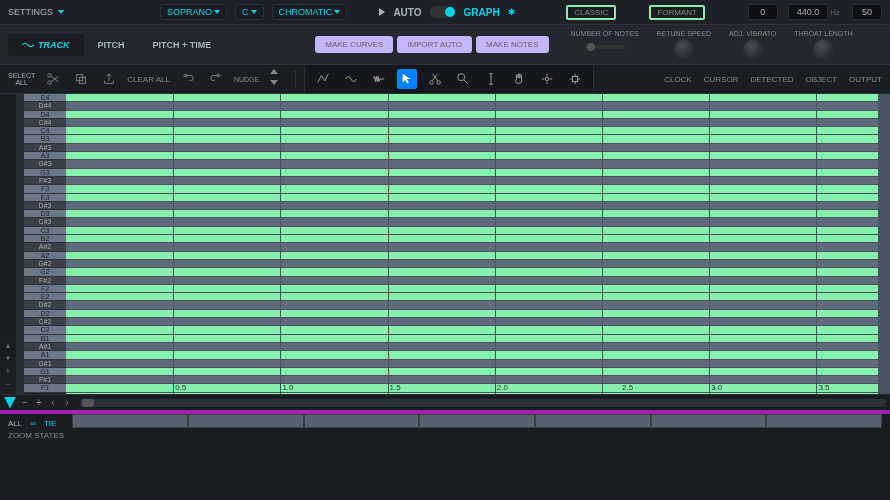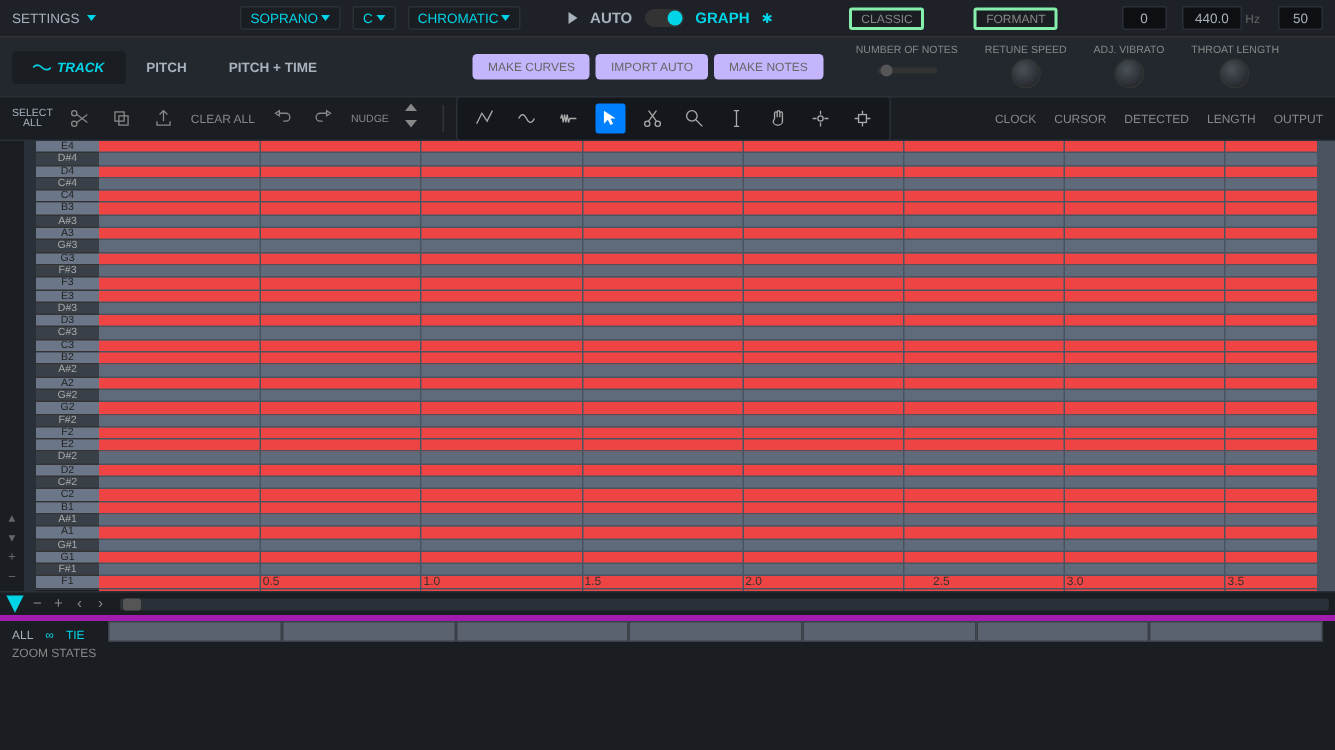--- a/index.html
+++ b/index.html
@@ -57,21 +57,21 @@
 .editor-area { display: flex; height: 300px; }
 .left-ctrl { width: 16px; background: #1a1d22; display: flex; flex-direction: column; justify-content: flex-end; padding-bottom: 4px; gap: 3px; align-items: center; }
 .left-ctrl-btn { width: 10px; height: 10px; color: #666; font-size: 9px; text-align: center; cursor: pointer; line-height: 1; }
 
 .ruler-col { width: 8px; background: #2a3038; }
 
 .keys-col { width: 42px; background: #1a1d22; }
 .key-row { height: 8.3px; background: #6b7788; border-bottom: 1px solid #333; font-size: 7px; color: #222; text-align: center; line-height: 8px; }
 .key-row.sharp { background: #3a4048; color: #aaa; }
 
-.grid-area { flex: 1; position: relative; background: #ef4444; overflow: hidden; }
+.grid-area { flex: 1; position: relative; background: #86efac; overflow: hidden; }
 .grid-row { height: 8.3px; border-bottom: 1px solid #4a5460; }
 .grid-row.sharp { background: #5f6a7a; }
 .vline { position: absolute; top: 0; bottom: 0; width: 1px; background: #4a5460; }
 .time-label { position: absolute; bottom: 2px; font-size: 8px; color: #333; }
 
 .right-pad { width: 12px; background: #4a5460; }
 
 .hscroll-row { height: 16px; background: #1a1d22; display: flex; align-items: center; padding: 0 4px; gap: 4px; border-top: 1px solid #2a3038; }
 .hscroll-btn { width: 10px; height: 10px; color: #888; font-size: 10px; text-align: center; cursor: pointer; line-height: 1; }
 .tri-btn { width: 12px; height: 12px; background: #00d4e6; cursor: pointer; }
@@ -251,21 +251,21 @@
           <rect x="5" y="5" width="6" height="6"></rect>
           <path d="M8 2v3M8 11v3M2 8h3M11 8h3"></path>
         </svg>
       </span>
   </div>
 
   <div class="readout-labels" id="readouts">
       <span class="readout-label">CLOCK</span>
       <span class="readout-label">CURSOR</span>
       <span class="readout-label">DETECTED</span>
-      <span class="readout-label">LENGTH</span>
+      <span class="readout-label">OBJECT</span>
       <span class="readout-label">OUTPUT</span>
     </div>
 </div>
 
 <div class="editor-area">
   <div class="left-ctrl">
     <span class="left-ctrl-btn">▴</span>
     <span class="left-ctrl-btn">▾</span>
     <span class="left-ctrl-btn">+</span>
     <span class="left-ctrl-btn">−</span>

